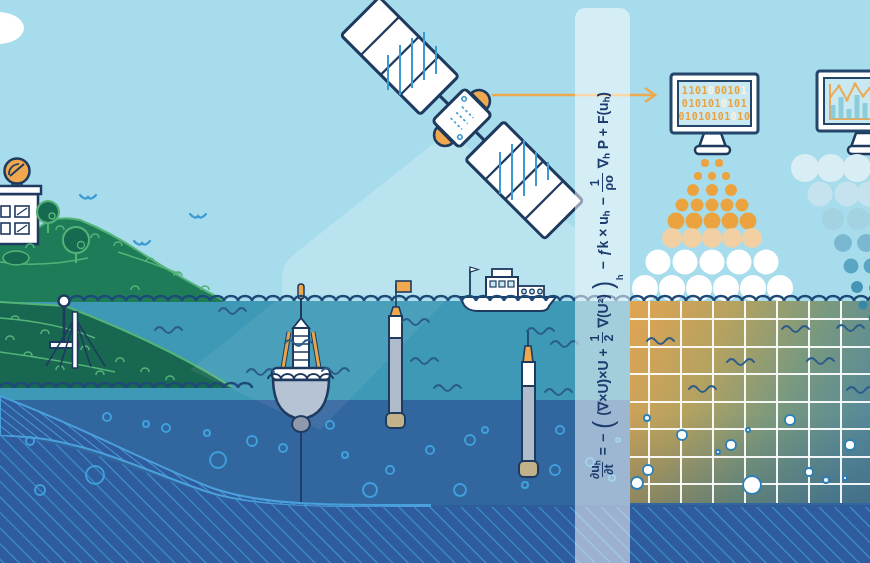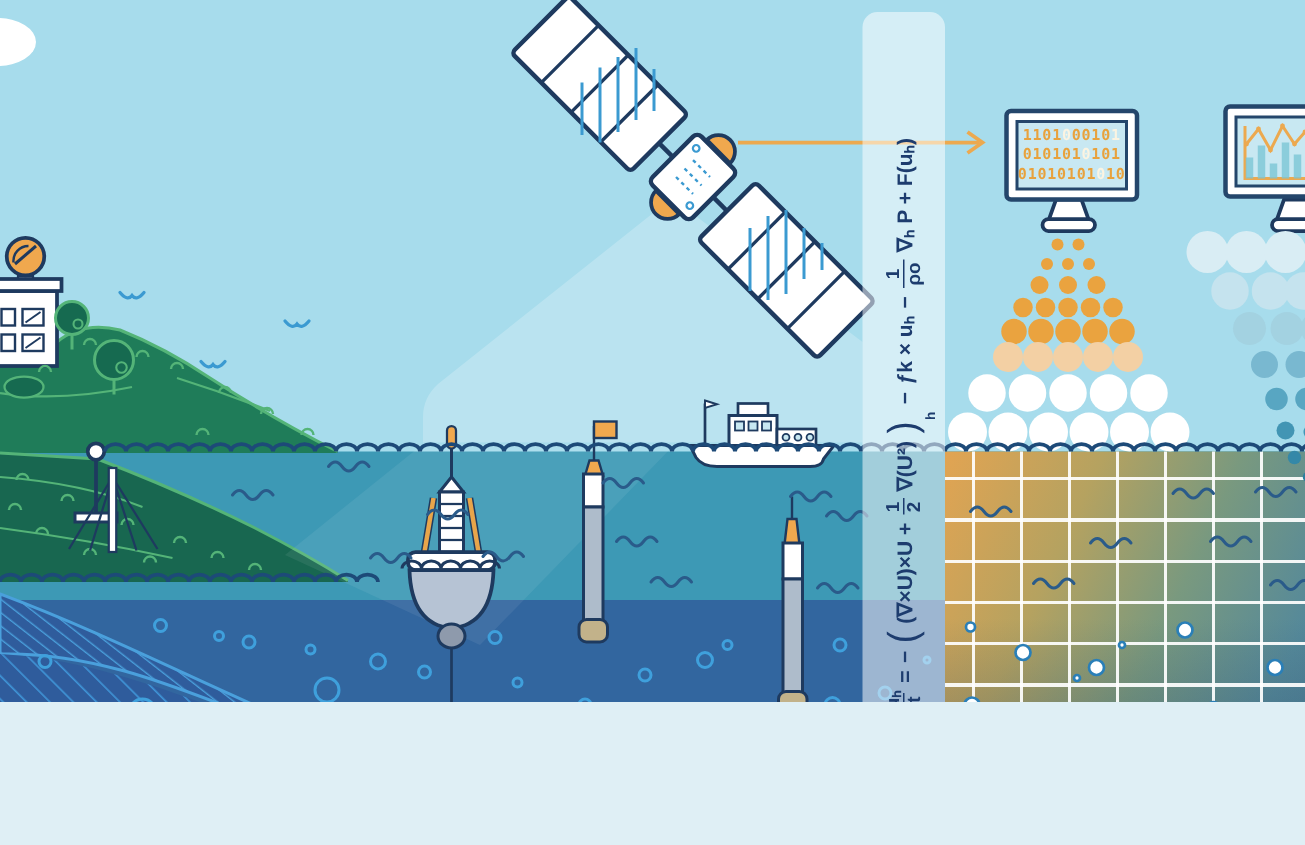--- a/index.html
+++ b/index.html
@@ -1,16 +1,16 @@
 <!DOCTYPE html>
 <html><head>
 <meta charset="utf-8">
 <style>
   html,body{margin:0;padding:0;background:#dfeff5;}
-  .stage{position:relative;width:870px;height:468px;overflow:hidden;background:#a7dcec;
+  .stage{position:relative;width:870px;height:563px;overflow:hidden;background:#a7dcec;
          font-family:"Liberation Sans",sans-serif;}
   .layer{position:absolute;left:0;}
   #sky{top:0;width:870px;height:301px;background:#a7dcec;}
   #waterUpper{top:301px;width:870px;height:99px;background:#3d99b5;}
   #waterDeep{top:400px;width:870px;height:105px;background:#32669f;}
   #seabedBase{top:505px;width:870px;height:58px;background:#2f5c9c;}
   #gridArea{position:absolute;left:630px;top:301px;width:240px;height:202px;
     background:
       repeating-linear-gradient(to right, rgba(255,255,255,0) 0 18px, rgba(255,255,255,.92) 18px 20.2px, rgba(255,255,255,0) 20.2px 32px),
       repeating-linear-gradient(to bottom, rgba(255,255,255,0) 0 17px, rgba(255,255,255,.92) 17px 19.2px, rgba(255,255,255,0) 19.2px 27.5px),

